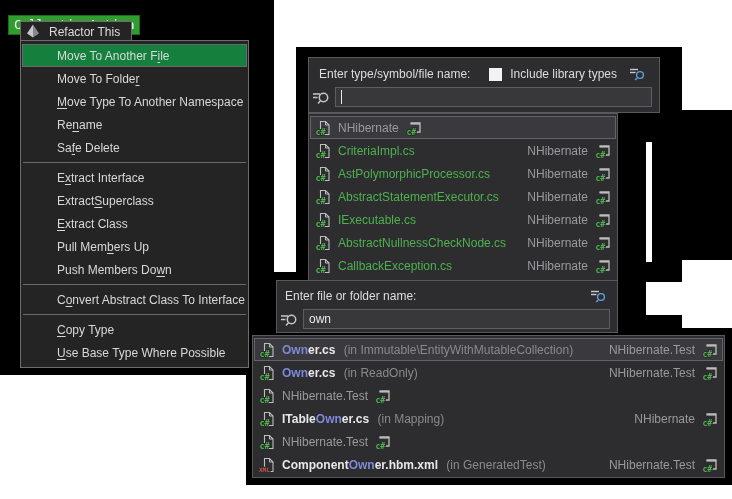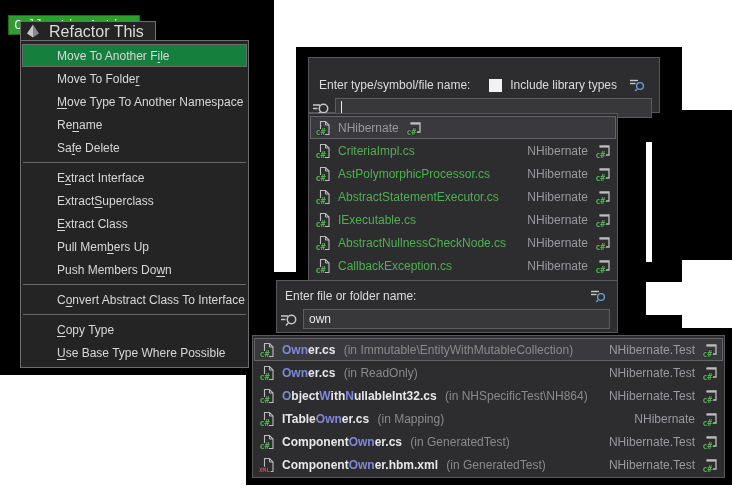--- a/index.html
+++ b/index.html
@@ -12,36 +12,36 @@
   .panel{position:absolute;background:#2d2d30;border:1px solid #59595c;box-sizing:border-box;color:#dcdcdc;}
 
   
   .token{position:absolute;left:8px;top:15px;z-index:5;background:#2f9e2f;color:#fff;
          font-family:"DejaVu Sans Mono",monospace;font-size:12.5px;padding:1px 5px 2px 5px;
          border:1px solid #1d6b1d;}
 
   
   .menu-header{position:absolute;left:20px;top:21px;height:20px;z-index:5;display:flex;align-items:center;
                gap:7px;padding:0 11px 0 5px;background:#242425;border:1px solid #6e6e70;border-bottom:none;
-               font-size:16px;color:#dcdcdc;}
+               font-size:12px;color:#dcdcdc;}
   .menu-panel{position:absolute;left:20px;top:40px;width:227px;z-index:5;background:#242425;
               border:1px solid #6e6e70;padding:3px 0;}
   .menu-item{height:23px;display:flex;align-items:center;box-sizing:border-box;margin:0 1px;
              padding-left:34px;font-size:12px;color:#d8d8d8;white-space:nowrap;border:1px solid transparent;}
   .menu-item.selected{background:#15803d;border-color:#6a6a6c;}
   .menu-item .key{text-decoration:underline;text-underline-offset:2px;}
   .menu-sep{height:1px;background:#6a6a6a;margin:3px 2px;}
 
   
   #p1-header{left:308px;top:57px;width:352px;height:56px;z-index:2;}
   #p1-list  {left:308px;top:113px;width:310px;height:213px;z-index:2;padding:2px 0;overflow:hidden;}
   #p2-header{left:276px;top:280px;width:342px;height:53px;z-index:6;}
   #p2-list  {left:252px;top:335px;width:473px;height:143px;z-index:6;padding:2px 0;overflow:hidden;}
 
-  .hdr-row1{display:flex;align-items:center;padding:19px 13px 0 10px;font-size:12px;}
+  .hdr-row1{display:flex;align-items:center;padding:8px 13px 0 10px;font-size:12px;}
   .hdr-row2{display:flex;align-items:center;padding:5px 7px 0 3px;gap:3px;}
   .spacer{flex:1;}
   .checkbox{width:13px;height:13px;background:#f2f2f2;display:inline-block;flex:none;}
   .cb-label{margin-left:8px;white-space:nowrap;}
   .filter-icon{margin-left:12px;flex:none;display:inline-flex;}
   .input-wrap{flex:1;position:relative;}
   .popup-input{width:100%;background:#38383b;border:1px solid #5e5e62;color:#e8e8e8;
                font-family:"Liberation Sans",sans-serif;font-size:12px;height:20px;padding:0 5px;
                box-sizing:border-box;outline:none;}
   .caret{position:absolute;left:6px;top:3px;width:1px;height:14px;background:#e8e8e8;}
@@ -490,21 +490,20 @@
   <div class="result-row">
 
   <span class="ficon">
     <svg width="16" height="16" viewBox="0 0 16 16">
       <path d="M5.5 1.5 H10.5 L14 5 V14.5 H5.5 Z" fill="none" stroke="#bdbdbd" stroke-width="1.1"></path>
       <path d="M10.5 1.5 V5 H14" fill="none" stroke="#bdbdbd" stroke-width="1"></path>
       <text x="0.5" y="14.5" font-size="8.5" font-weight="bold" fill="#4eb14e" font-family="DejaVu Sans Mono, monospace" style="paint-order:stroke" stroke="#2d2d30" stroke-width="2">c#</text>
     </svg>
   </span>
 
-    <span class="fname2"><span class="segs"><span class="match">O</span><span>bject</span><span class="match">W</span><span>ith</span><span class="match">N</span><span>ullableInt32.cs</span></span><span class="location">&nbsp;(in NHSpecificTest\NH864)</span></span>
     <span class="project">NHibernate.Test</span>
 
   <span class="ficon">
     <svg width="16" height="16" viewBox="0 0 16 16">
       <path d="M4.5 3 H14 V12 H9" fill="none" stroke="#bdbdbd" stroke-width="1.3"></path>
       <line x1="4.5" y1="3.8" x2="14" y2="3.8" stroke="#bdbdbd" stroke-width="1.6"></line>
       <text x="0.5" y="14.5" font-size="8" font-weight="bold" fill="#4eb14e" font-family="DejaVu Sans Mono, monospace" style="paint-order:stroke" stroke="#2d2d30" stroke-width="2">c#</text>
     </svg>
   </span>
 
@@ -536,21 +535,20 @@
   <div class="result-row">
 
   <span class="ficon">
     <svg width="16" height="16" viewBox="0 0 16 16">
       <path d="M5.5 1.5 H10.5 L14 5 V14.5 H5.5 Z" fill="none" stroke="#bdbdbd" stroke-width="1.1"></path>
       <path d="M10.5 1.5 V5 H14" fill="none" stroke="#bdbdbd" stroke-width="1"></path>
       <text x="0.5" y="14.5" font-size="8.5" font-weight="bold" fill="#4eb14e" font-family="DejaVu Sans Mono, monospace" style="paint-order:stroke" stroke="#2d2d30" stroke-width="2">c#</text>
     </svg>
   </span>
 
-    <span class="fname2"><span class="segs"><span>Component</span><span class="match">Own</span><span>er.cs</span></span><span class="location">&nbsp;(in GeneratedTest)</span></span>
     <span class="project">NHibernate.Test</span>
 
   <span class="ficon">
     <svg width="16" height="16" viewBox="0 0 16 16">
       <path d="M4.5 3 H14 V12 H9" fill="none" stroke="#bdbdbd" stroke-width="1.3"></path>
       <line x1="4.5" y1="3.8" x2="14" y2="3.8" stroke="#bdbdbd" stroke-width="1.6"></line>
       <text x="0.5" y="14.5" font-size="8" font-weight="bold" fill="#4eb14e" font-family="DejaVu Sans Mono, monospace" style="paint-order:stroke" stroke="#2d2d30" stroke-width="2">c#</text>
     </svg>
   </span>
 

